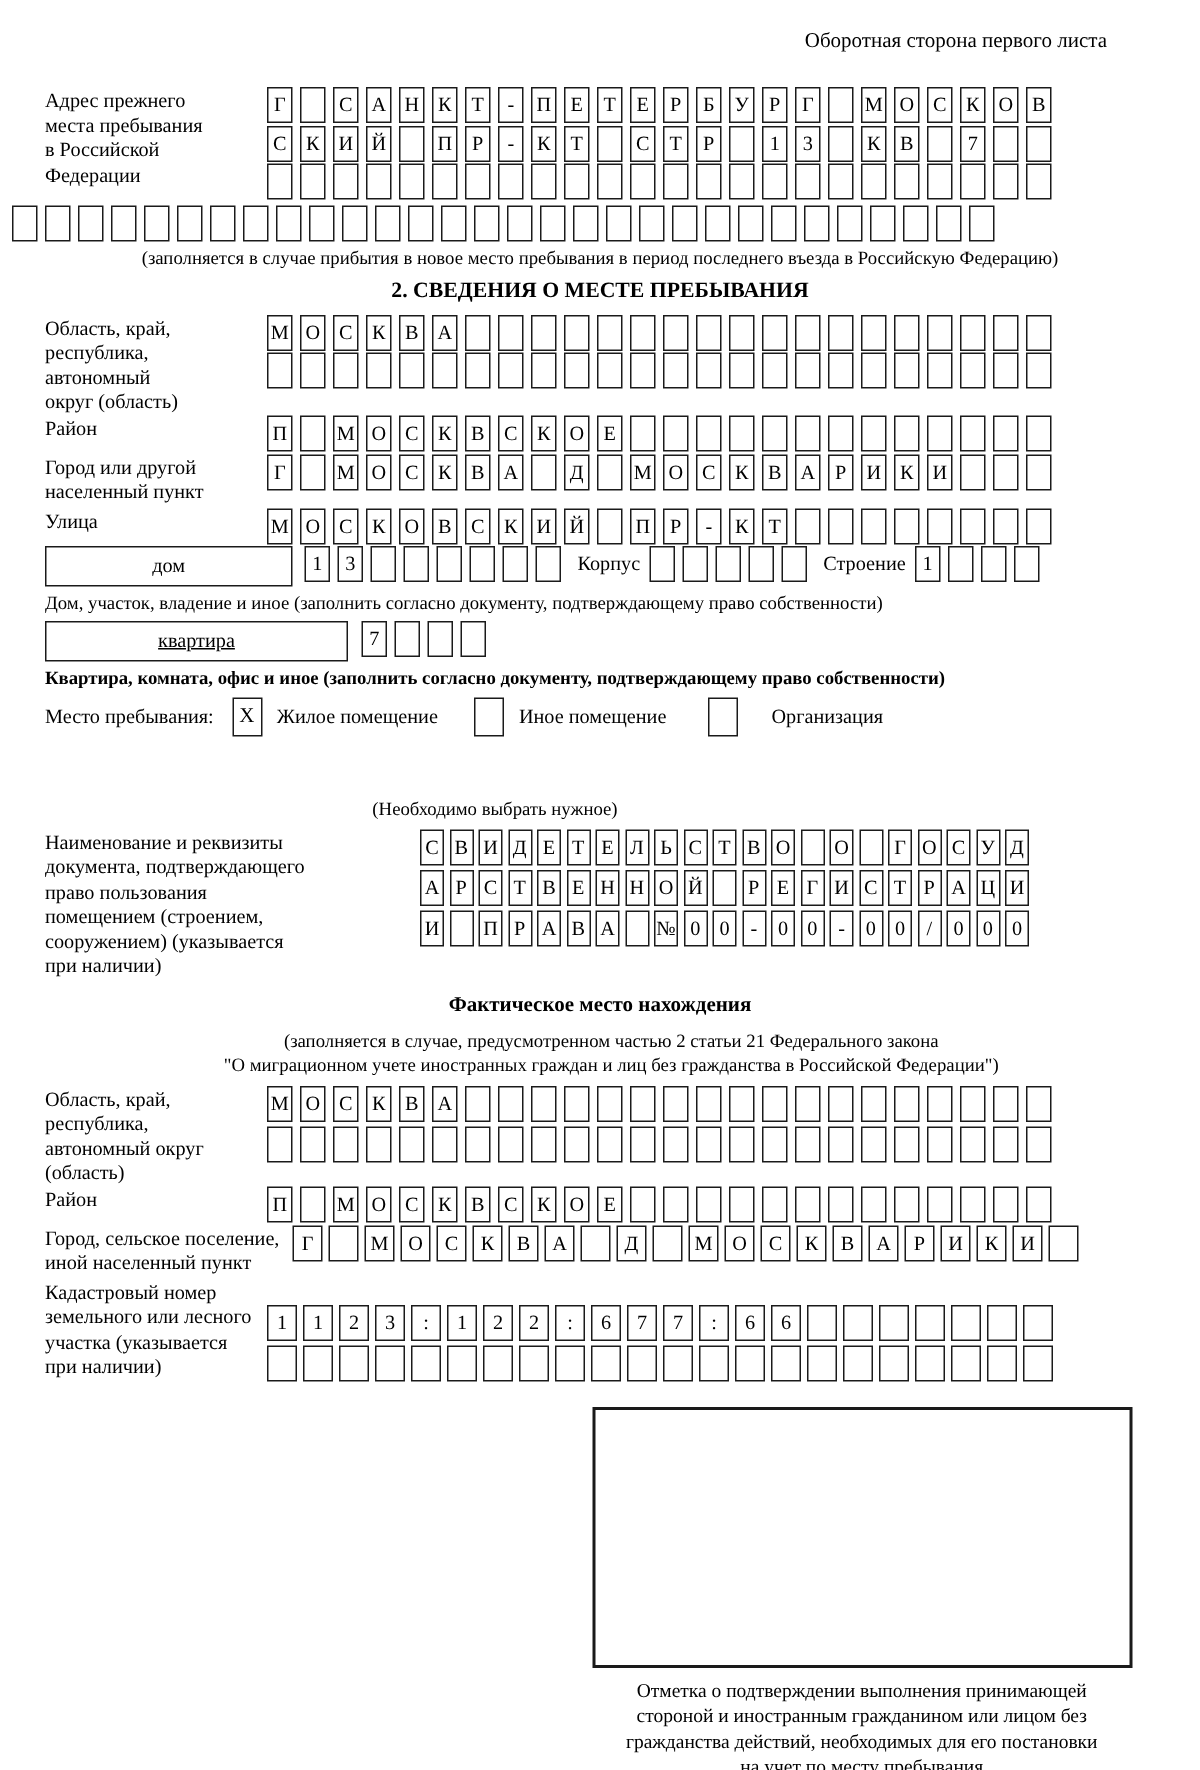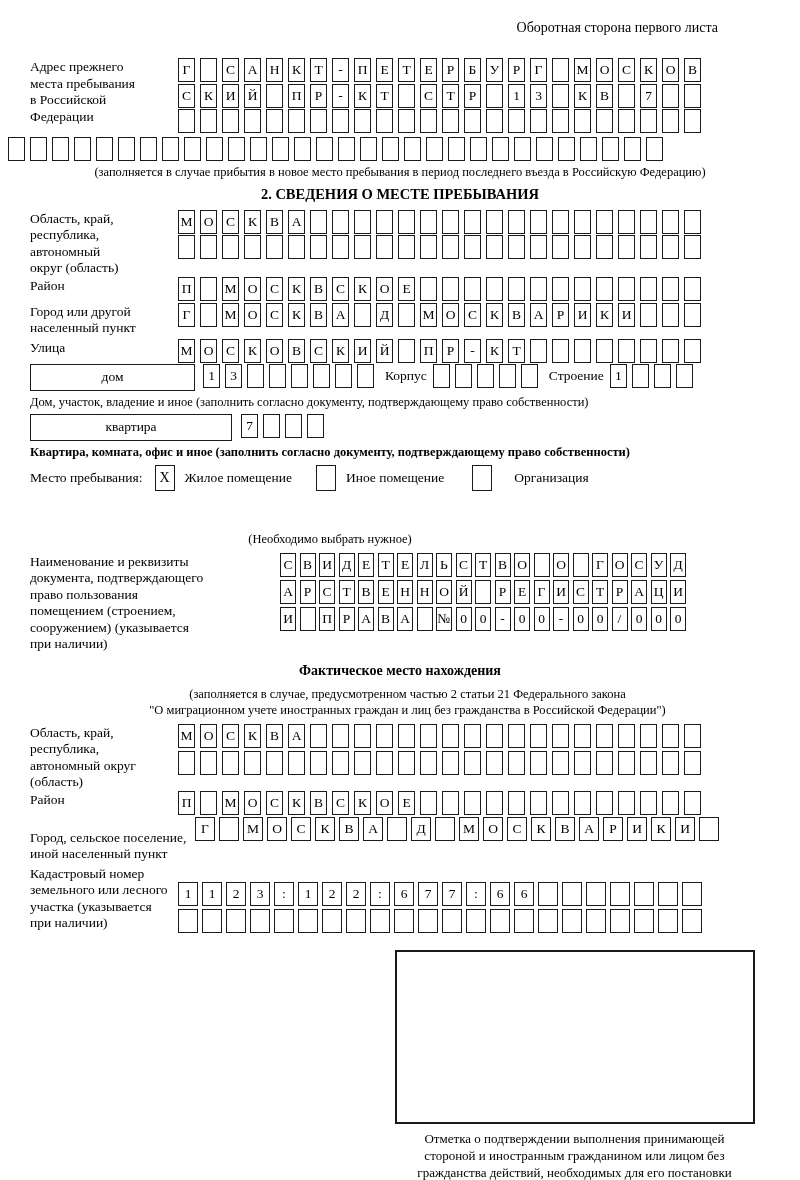--- a/index.html
+++ b/index.html
@@ -4,25 +4,25 @@
 <style>
   * { margin:0; padding:0; box-sizing:border-box; }
   html,body { background:#fff; }
   body {
     width:800px; height:1180px; overflow:hidden;
     font-family:"Liberation Serif","DejaVu Serif",serif;
     color:#000; font-size:13.5px;
   }
   .page { position:relative; width:800px; height:1180px; }
 
-  .top-note { margin-top:20px; padding-right:82px; text-align:right; font-size:14px; }
+  .top-note { margin-top:20px; padding-right:62px; text-align:right; font-size:14px; }
 
   .frow { display:flex; align-items:flex-start; margin-left:30px; }
   .flabel { width:148px; flex-shrink:0; white-space:pre-line; line-height:16.5px; padding-top:1px; }
-  .flabel.w165 { width:165px;margin-top:12px; }
+  .flabel.w165 { width:165px; }
   .flabel.w250 { width:250px; }
   .rows .boxrow { margin-bottom:1.5px; white-space:nowrap;text-decoration:underline; }
   .boxrow { white-space:nowrap; }
 
   .cb {
     display:inline-block; width:17px; height:24px;
     border:1.6px solid #1a1a1a; margin-right:5px;
     text-align:center; line-height:21px; font-size:13.5px;
     vertical-align:top; background:#fff;
   }
@@ -32,21 +32,21 @@
 
   .caption { text-align:center; font-size:12.5px; margin-top:4px; }
   .sec-title { text-align:center; font-weight:bold; font-size:14.5px; margin-top:6px; }
 
   .house-row { display:flex; align-items:flex-start; margin-left:30px; margin-top:1px; }
   .widebox {
     border:1.6px solid #1a1a1a; height:27px; text-align:center;
     line-height:24px; font-size:13.5px; flex-shrink:0;
   }
   .widebox.dom { width:165px; margin-right:8px; }
-  .widebox.kv  { width:202px; margin-right:9px; }
+  .widebox.kv  { width:202px; margin-right:9px;text-decoration:underline; }
   .inline-lbl { padding:4px 6px 0 6px; flex-shrink:0; }
 
   .stay-row { display:flex; align-items:center; margin-left:30px; margin-top:4px; height:28px; }
   .chk {
     display:inline-block; width:20px; height:26px; border:1.6px solid #1a1a1a;
     text-align:center; line-height:23px; font-size:14px; flex-shrink:0;
   }
   .note-center { text-align:center; font-size:12.5px; }
 
   .fact-note { text-align:center; font-size:12.5px; line-height:16px; margin-top:7px; white-space:pre-line;padding-left:15px; }

